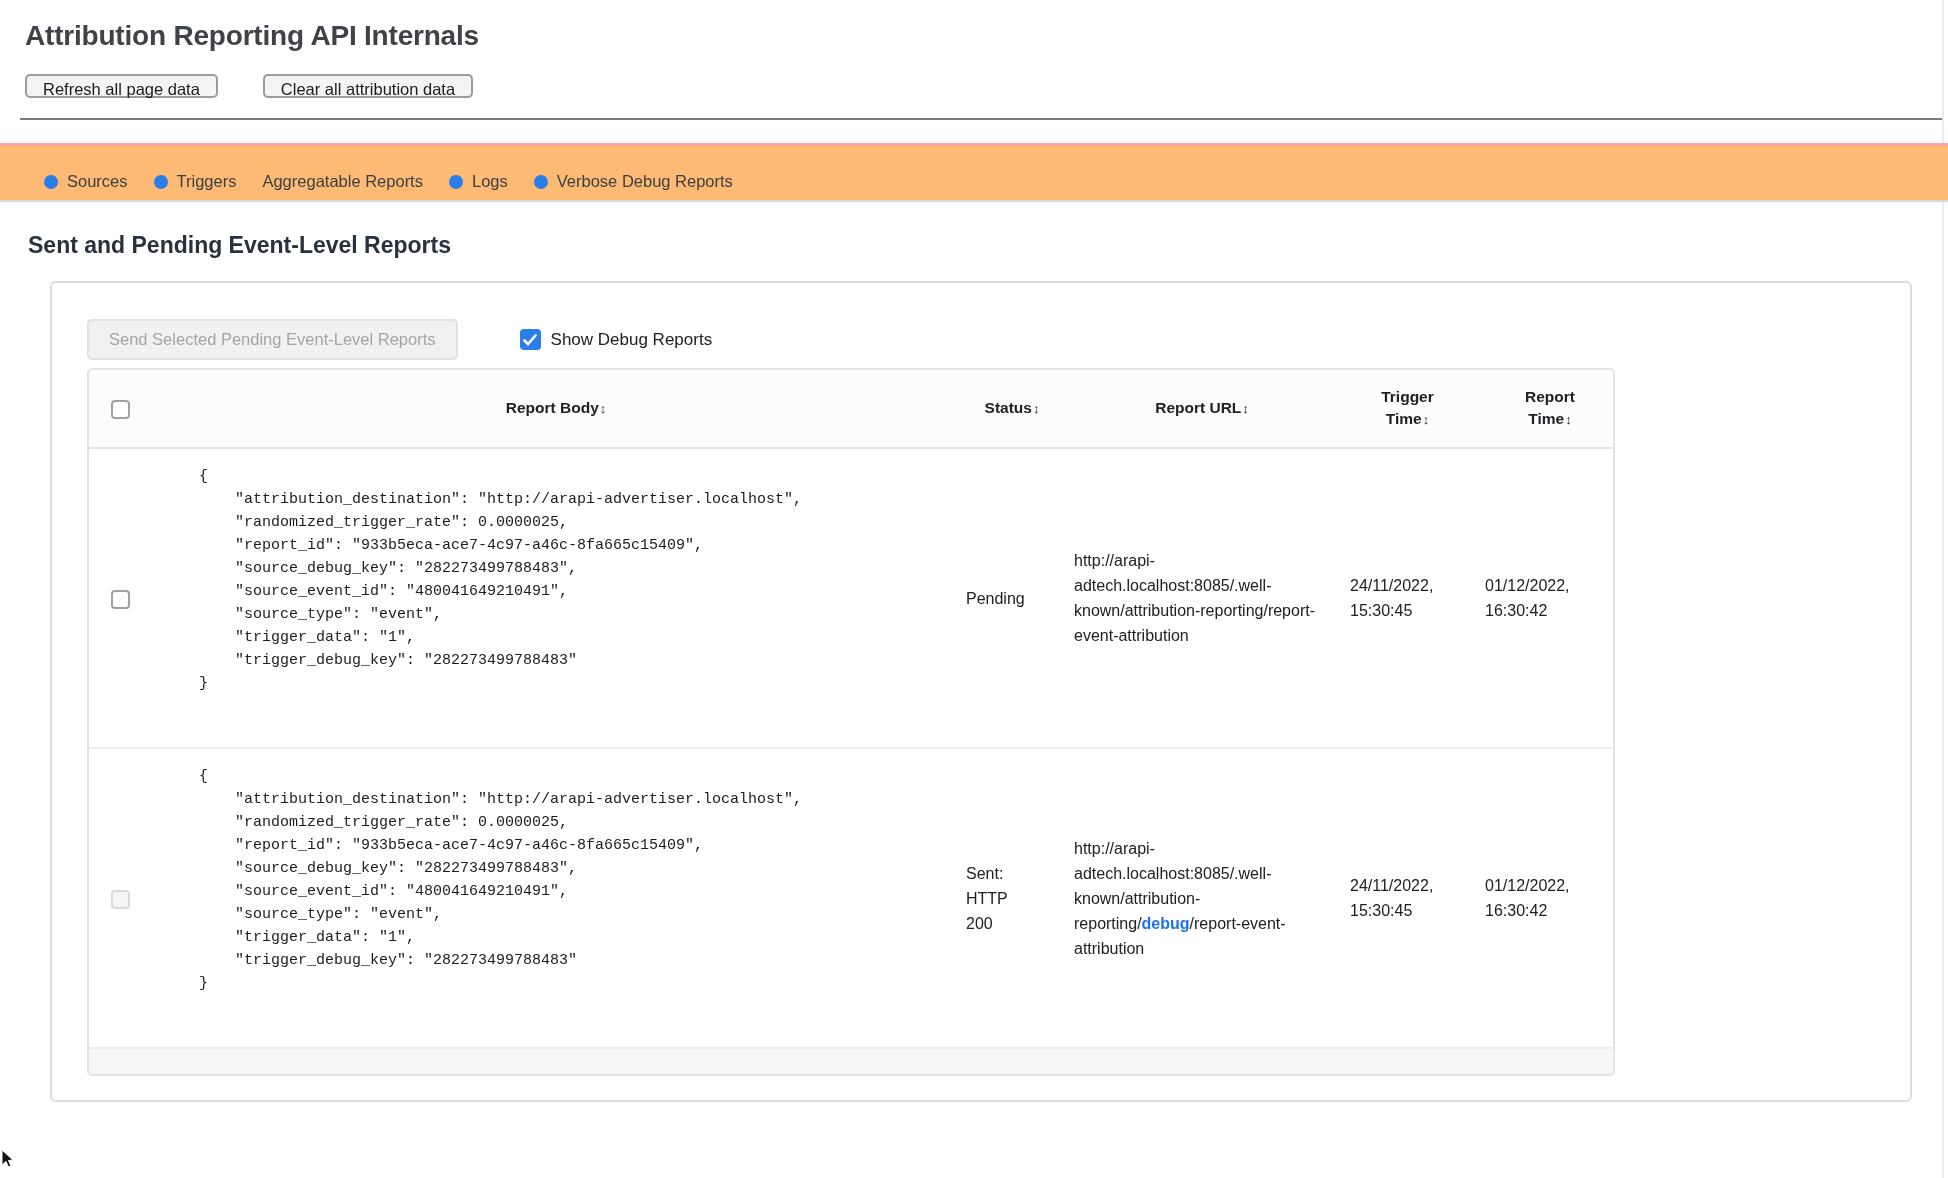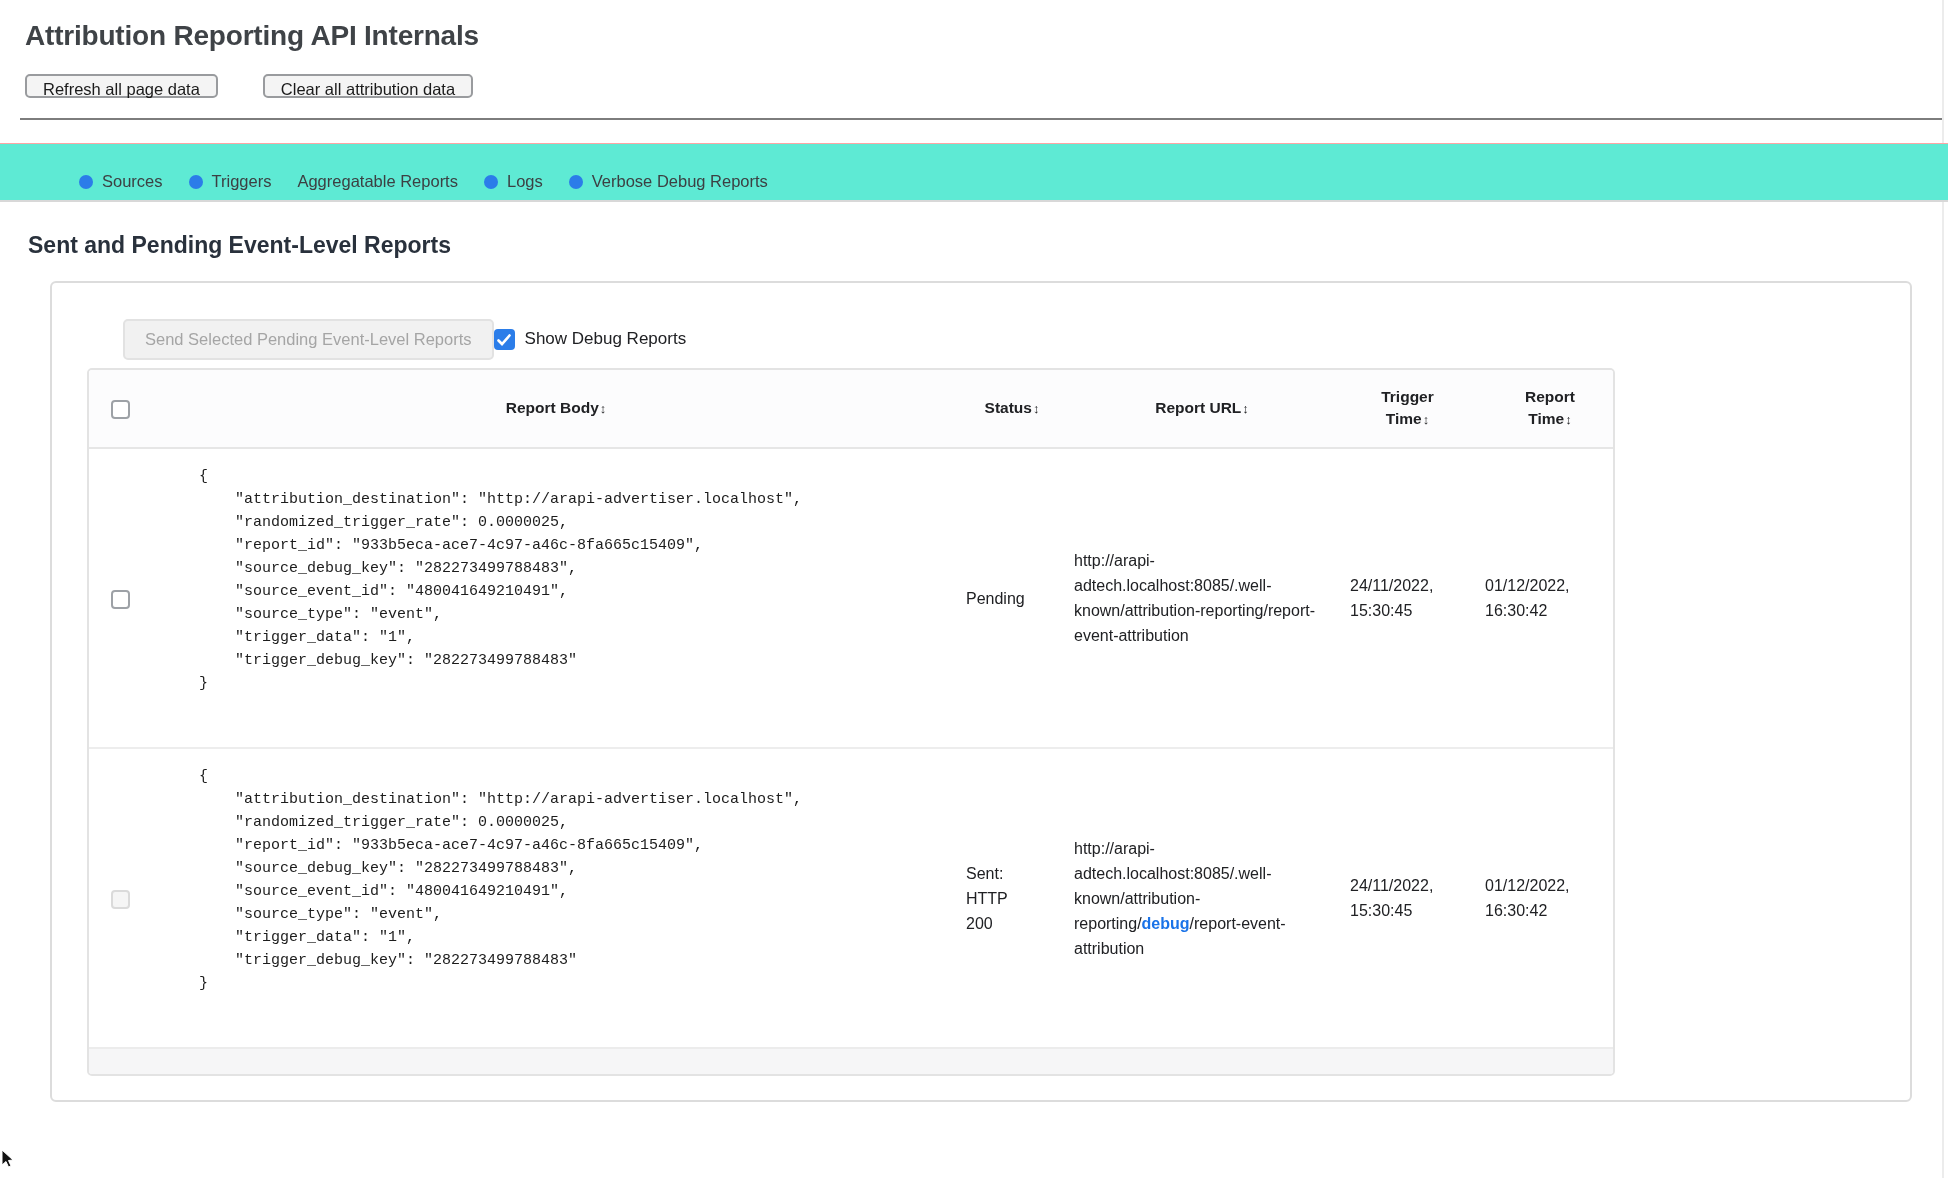--- a/index.html
+++ b/index.html
@@ -18,40 +18,40 @@
   .status-line b { font-weight:700; }
   .btn-row { margin:16px 0 0 0; display:flex; gap:45px; }
   .top-btn {
     font-family:"Liberation Sans", sans-serif;
     font-size:16.5px; color:#1b1b1b; background:#f4f4f4;
     border:2px solid #999b9e; border-radius:5px; padding:4px 16px; height:24px;
   }
   hr.top-rule { margin:20px 0 0 20px; width:1922px; border:none; border-top:2px solid #7d7d7d; }
 
   
-  .tabstrip { margin-top:23px; height:59px; background:#5eead4; border-top:1px solid #fca5a5;
-              border-bottom:2px solid #d8d8d8; position:relative; overflow:visible;padding-left:35px; }
+  .tabstrip { margin-top:23px; height:59px; background:#fdba74; border-top:3px solid #fca5a5;
+              border-bottom:2px solid #d8d8d8; position:relative; overflow:visible; }
   .tabs { display:flex; align-items:flex-end; height:100%; padding:0 0 9px 44px; column-gap:26px; }
   .tab { display:flex; align-items:center; gap:9px; font-size:16.5px; color:#3c4043; white-space:nowrap; }
   .dot { width:14px; height:14px; border-radius:50%; background:#2b7de9; flex:0 0 auto; }
   .tab.active {
     align-self:flex-end; margin:0 6px -28px 6px; height:64px; padding:0 14px;
     background:#ffffff; border:2px solid #d4d4d4; border-bottom:none; border-radius:1px;
     font-weight:700; color:#202124; display:flex; align-items:center;
     position:relative; z-index:2;
   }
 
   
   h2.section-heading { margin:30px 0 0 28px; font-size:23px; font-weight:700; color:#29313c; }
   .panel { margin:22px 0 0 50px; width:1862px; background:#ffffff;
            border:2px solid #dcdcdc; border-radius:6px; padding:36px 34px 24px 35px; }
   .controls { display:flex; align-items:center; margin-bottom:8px; }
   .send-btn { font-family:"Liberation Sans", sans-serif; font-size:16.5px; color:#a5a5a5;
-              background:#f1f1f1; border:2px solid #e2e2e2; border-radius:5px; padding:9px 20px;margin-left:36px; }
-  .debug-check { display:flex; gap:10px; font-size:17px; color:#202124; }
+              background:#f1f1f1; border:2px solid #e2e2e2; border-radius:5px; padding:9px 20px; }
+  .debug-check { margin-left:62px; display:flex; align-items:center; gap:10px; font-size:17px; color:#202124; }
 
   
   .checkbox { display:inline-block; width:19px; height:19px; border-radius:4px; background:#fff;
               border:2px solid #9da1a6; vertical-align:middle; }
   .checkbox.disabled { border-color:#dadada; background:#f5f5f5; }
   .checkbox.checked { width:21px; height:21px; background:#2b7de9; border:none;
               display:inline-flex; align-items:center; justify-content:center; }
   .checkbox.checked svg { display:block; }
 
   

